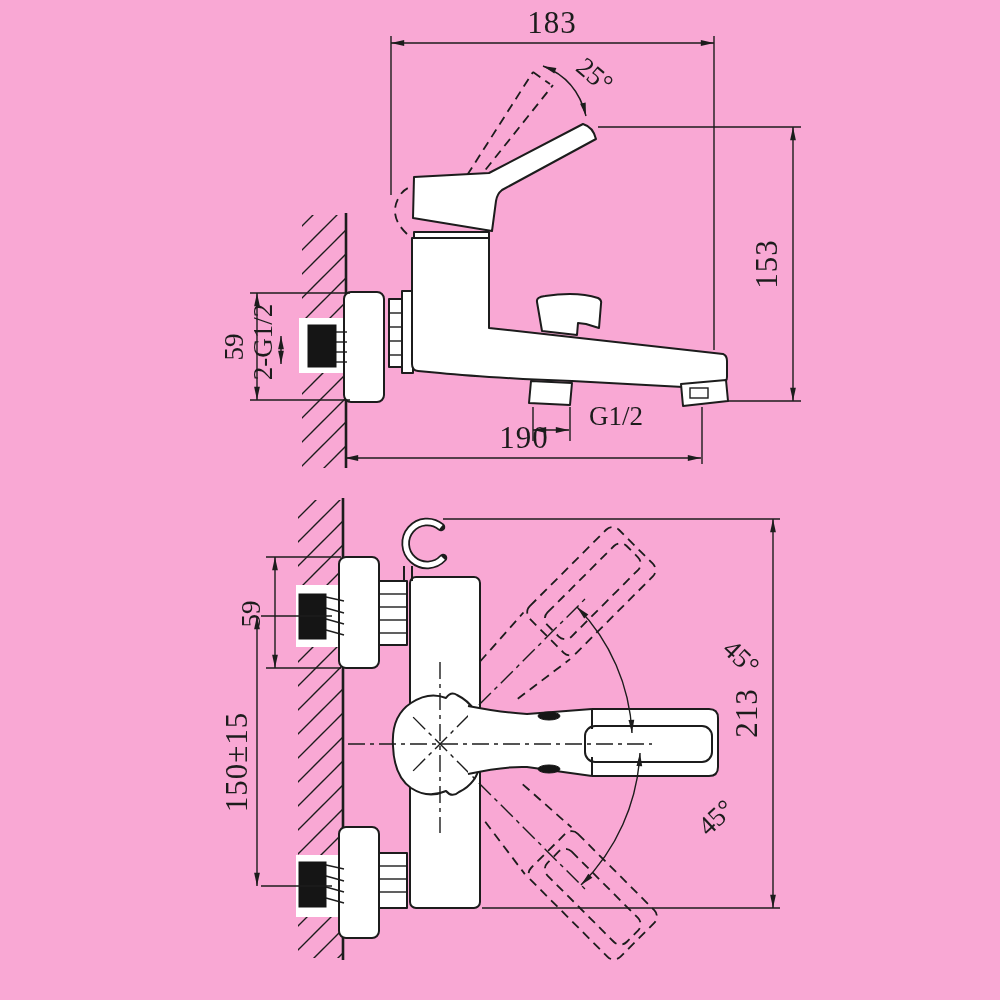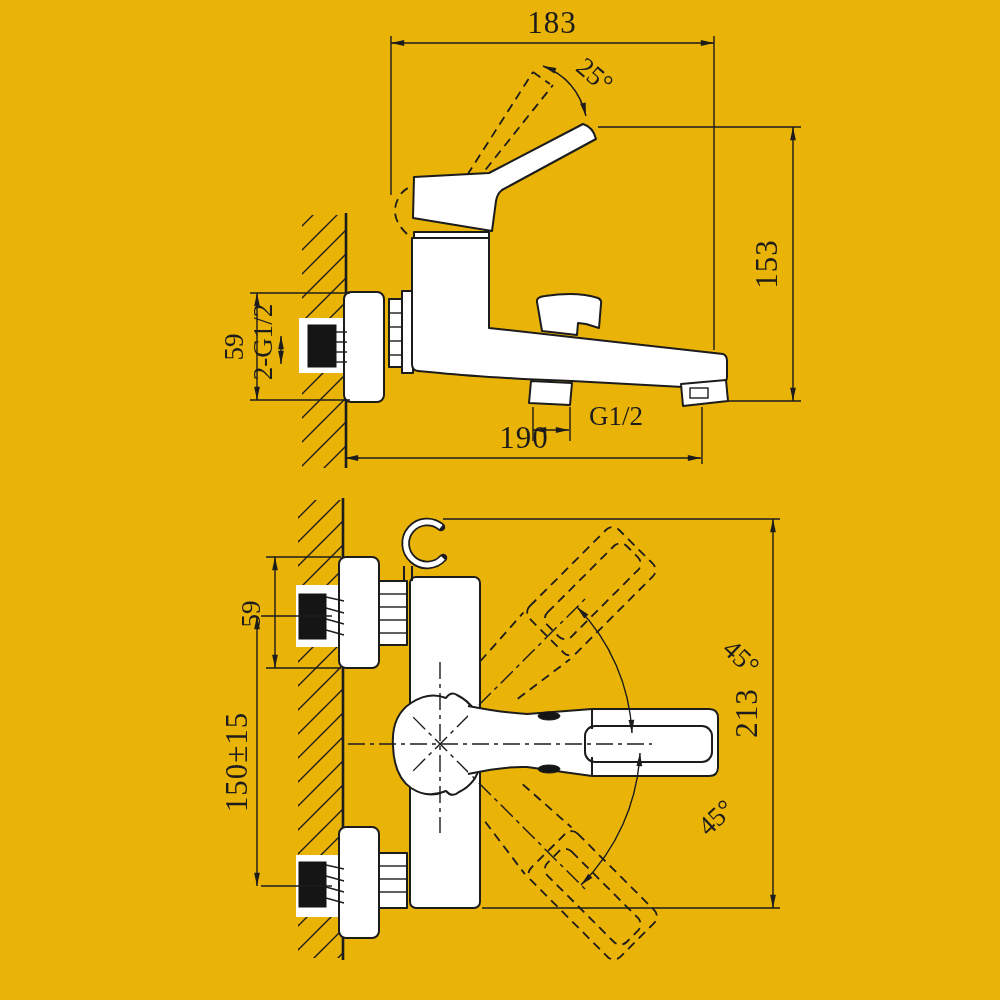--- a/index.html
+++ b/index.html
@@ -1,16 +1,16 @@
 <!DOCTYPE html>
 <html><head>
 <meta charset="utf-8">
 <style>
   html,body{margin:0;padding:0;background:#ffffff;}
-  #stage{width:1000px;height:1000px;background:#eab308;position:relative;}
+  #stage{width:1000px;height:1000px;background:#f9a8d4;position:relative;}
   svg{display:block;}
   .fillw{fill:#ffffff;stroke:#1c1c1c;stroke-width:2;stroke-linejoin:round;}
   .ln{fill:none;stroke:#1c1c1c;stroke-width:2;stroke-linejoin:round;}
   .thick{fill:none;stroke:#1c1c1c;stroke-width:2.6;}
   .thin{fill:none;stroke:#1c1c1c;stroke-width:1.4;}
   .dim{fill:none;stroke:#1c1c1c;stroke-width:1.4;}
   .dash{fill:none;stroke:#1c1c1c;stroke-width:1.8;stroke-dasharray:9 6;}
   .cl{fill:none;stroke:#1c1c1c;stroke-width:1.4;stroke-dasharray:17 5 4 5;}
   .blk{fill:#151515;stroke:#151515;stroke-width:1;}
   .lbl{font-family:"Liberation Serif", serif;fill:#1c1c1c;}

